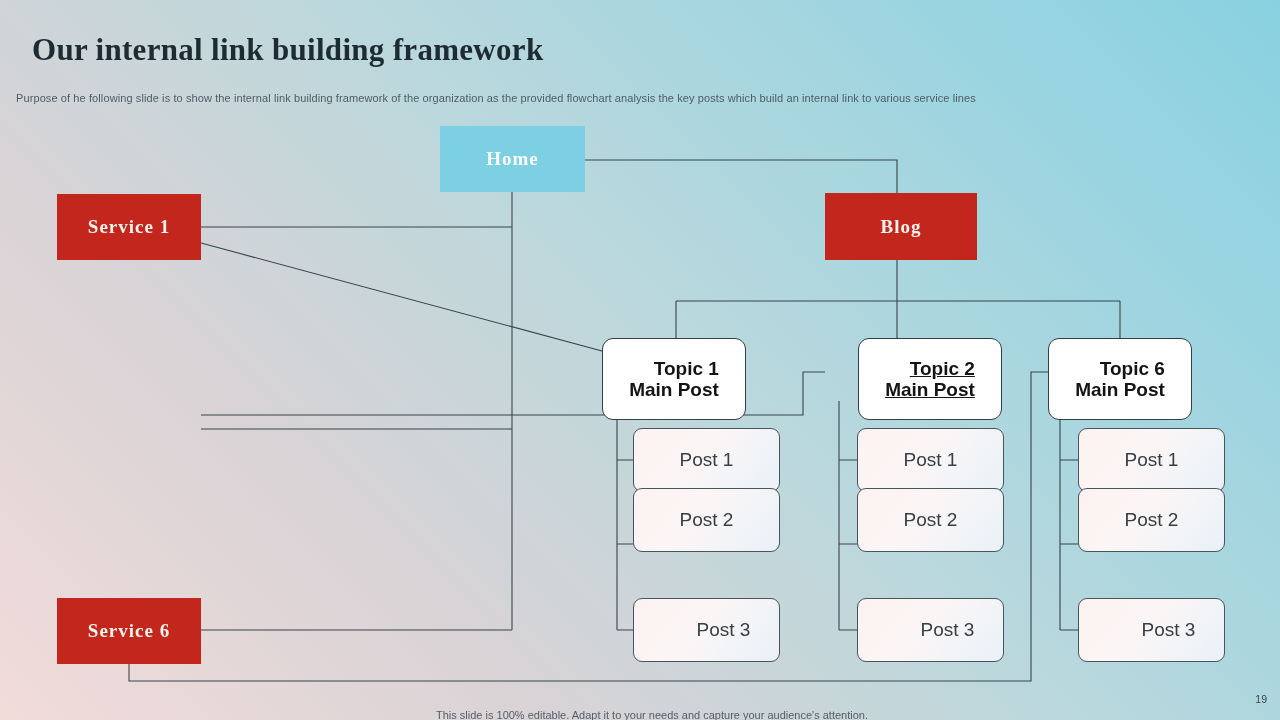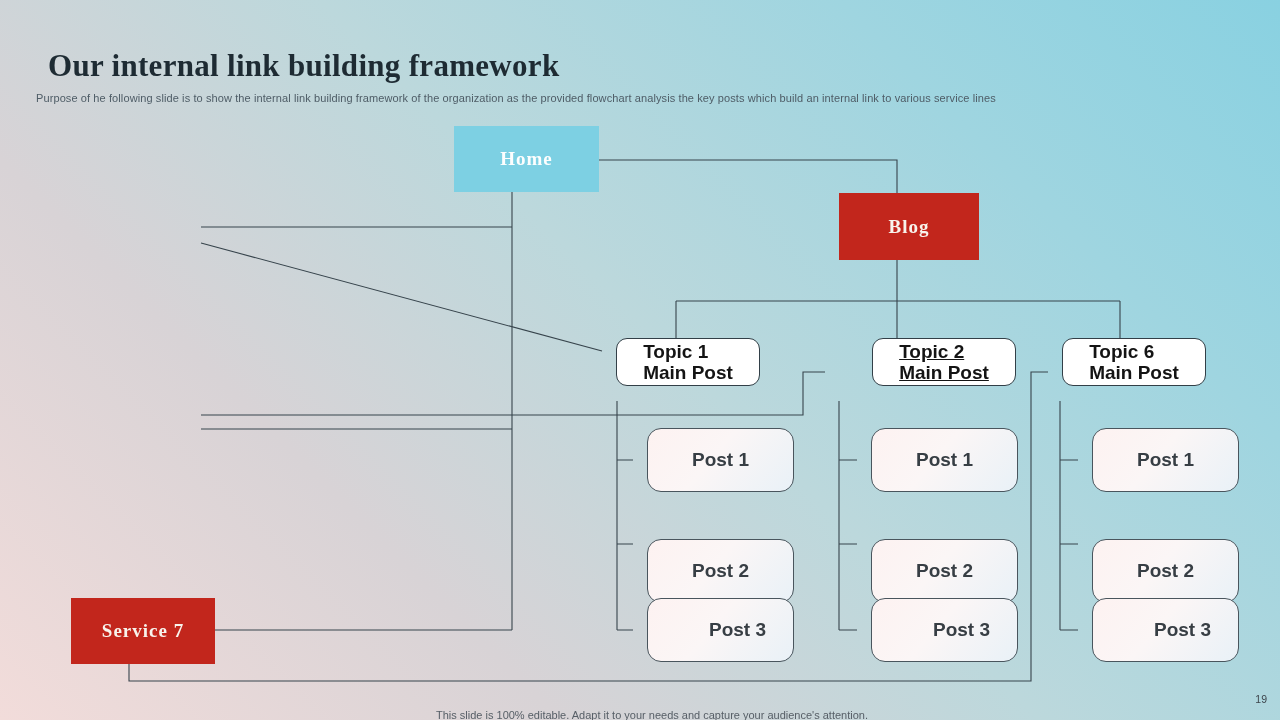--- a/index.html
+++ b/index.html
@@ -5,71 +5,70 @@
   html,body{margin:0;padding:0;background:#ffffff;}
   .slide{
     position:relative;
     width:1280px;height:720px;
     overflow:hidden;
     font-family:"Liberation Sans", sans-serif;
     background:linear-gradient(225deg,#89d1e1 0%,#9fd5e0 22%,#bcd8dc 48%,#d8d3d6 72%,#f2dcda 100%);
   }
   
   .title{
-    position:absolute;left:32px;top:32px;margin:16px;
+    position:absolute;left:32px;top:32px;margin:0;
     font-family:"Liberation Serif", serif;
     font-size:31px;font-weight:bold;color:#1e2b33;letter-spacing:.3px;
   }
   .subtitle{
-    position:absolute;left:36px;top:92px;margin:0;
+    position:absolute;left:16px;top:92px;margin:0;
     font-size:11px;color:#4e5c66;letter-spacing:.1px;
   }
   
   svg.connectors{position:absolute;left:0;top:0;}
   svg.connectors path{fill:none;stroke:#37444c;stroke-width:1.1;}
   
   .node{
     position:absolute;box-sizing:border-box;
     display:flex;align-items:center;justify-content:center;
-    text-align:left;
-    margin-left:14px;
+    text-align:right;
   }
   .node.red{
     background:#c2261c;color:#f8f3ec;
     font-family:"Liberation Serif", serif;font-weight:bold;
     font-size:19px;letter-spacing:1px;
     width:144px;height:66px;
   }
   .node.cyan{
     background:#7dd0e3;color:#fdfefe;
     font-family:"Liberation Serif", serif;font-weight:bold;
     font-size:19px;letter-spacing:1px;
     left:440px;top:126px;width:145px;height:66px;
   }
   .node.topic{
     background:#ffffff;border:1.5px solid #323f47;border-radius:11px;
     color:#141414;font-weight:bold;font-size:19px;line-height:21px;
-    width:144px;height:48px;top:338px;
+    width:144px;height:82px;top:338px;
   }
   .topic-text span{display:block;}
   .node.post{
     background:linear-gradient(130deg,#fdf2f1 0%,#fbf6f6 45%,#e9f1f7 100%);
-    border:1.5px solid #49555d;border-radius:14px;
-    color:#373e44;font-weight:bold;font-size:19px;
+    border:1.5px solid #49555d;border-radius:9px;
+    color:#373e44;font-weight:normal;font-size:19px;
     width:147px;height:64px;
   }
   #node-service1{left:57px;top:194px;}
   #node-service2{left:57px;top:396px;}
   #node-service3{left:57px;top:598px;}
-  #node-blog{left:825px;top:193px;width:140px;height:67px;}
+  #node-blog{left:825px;top:193px;width:152px;height:67px;}
   #node-topic1{left:602px;}
   #node-topic2{left:858px;text-decoration:underline;}
   #node-topic3{left:1048px;}
   .col1{left:633px;} .col2{left:857px;} .col3{left:1078px;}
-  .row1{top:428px;} .row2{top:539px;} .row3{top:598px;padding-left:34px;}
+  .row1{top:428px;} .row2{top:488px;} .row3{top:598px;padding-left:34px;}
   
   .footer-note{
     position:absolute;left:0;top:697px;width:100%;margin:12px;
     text-align:center;font-size:11px;color:#565e66;
   }
   .page-number{
     position:absolute;right:13px;top:693px;
     font-size:10.5px;color:#3d454c;margin-left:24px;
   }
 </style>
@@ -91,21 +90,22 @@
     <path d="M201 429 L512 429"></path>
     <path d="M201 630 L512 630"></path>
     <path d="M129 663 L129 681 L1031 681 L1031 372 L1048 372"></path>
     <path d="M617 401 L617 630 M617 460 L633 460 M617 544 L633 544 M617 630 L633 630"></path>
     <path d="M839 401 L839 630 M839 460 L857 460 M839 544 L857 544 M839 630 L857 630"></path>
     <path d="M1060 401 L1060 630 M1060 460 L1078 460 M1060 544 L1078 544 M1060 630 L1078 630"></path>
   </svg>
 
   <div class="node cyan" id="node-home">Home</div>
 
-  <div class="node red" id="node-service3">Service 7</div>
+  <div class="node red" id="node-service1">Service 1</div>
+  <div class="node red" id="node-service3">Service 6</div>
 
   <div class="node red" id="node-blog">Blog</div>
 
   <div class="node topic" id="node-topic1">
     <div class="topic-text">
       <span>Topic 1</span>
       <span>Main Post</span>
     </div>
   </div>
   <div class="node topic" id="node-topic2">

